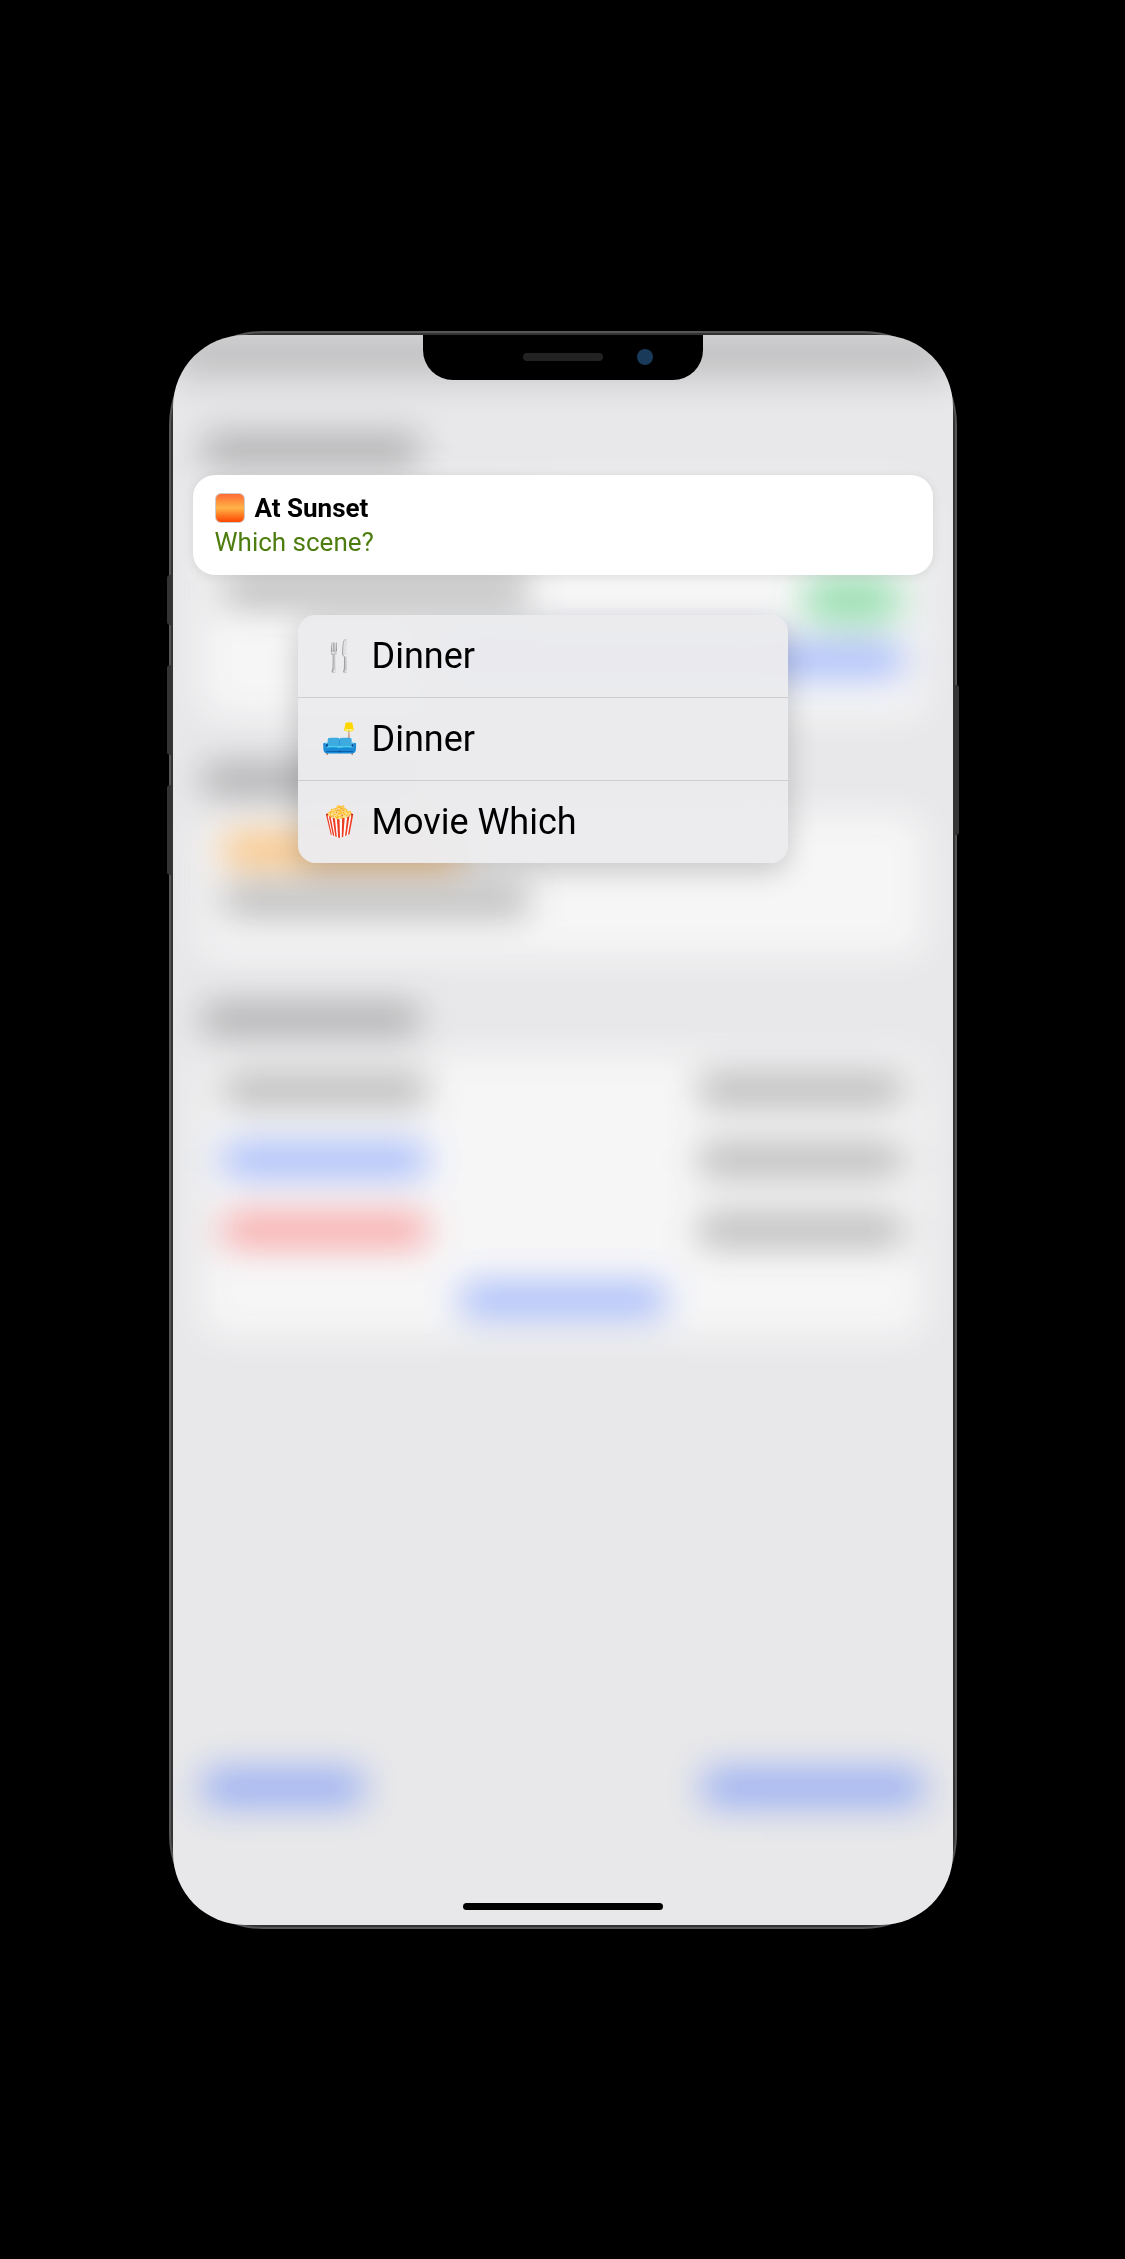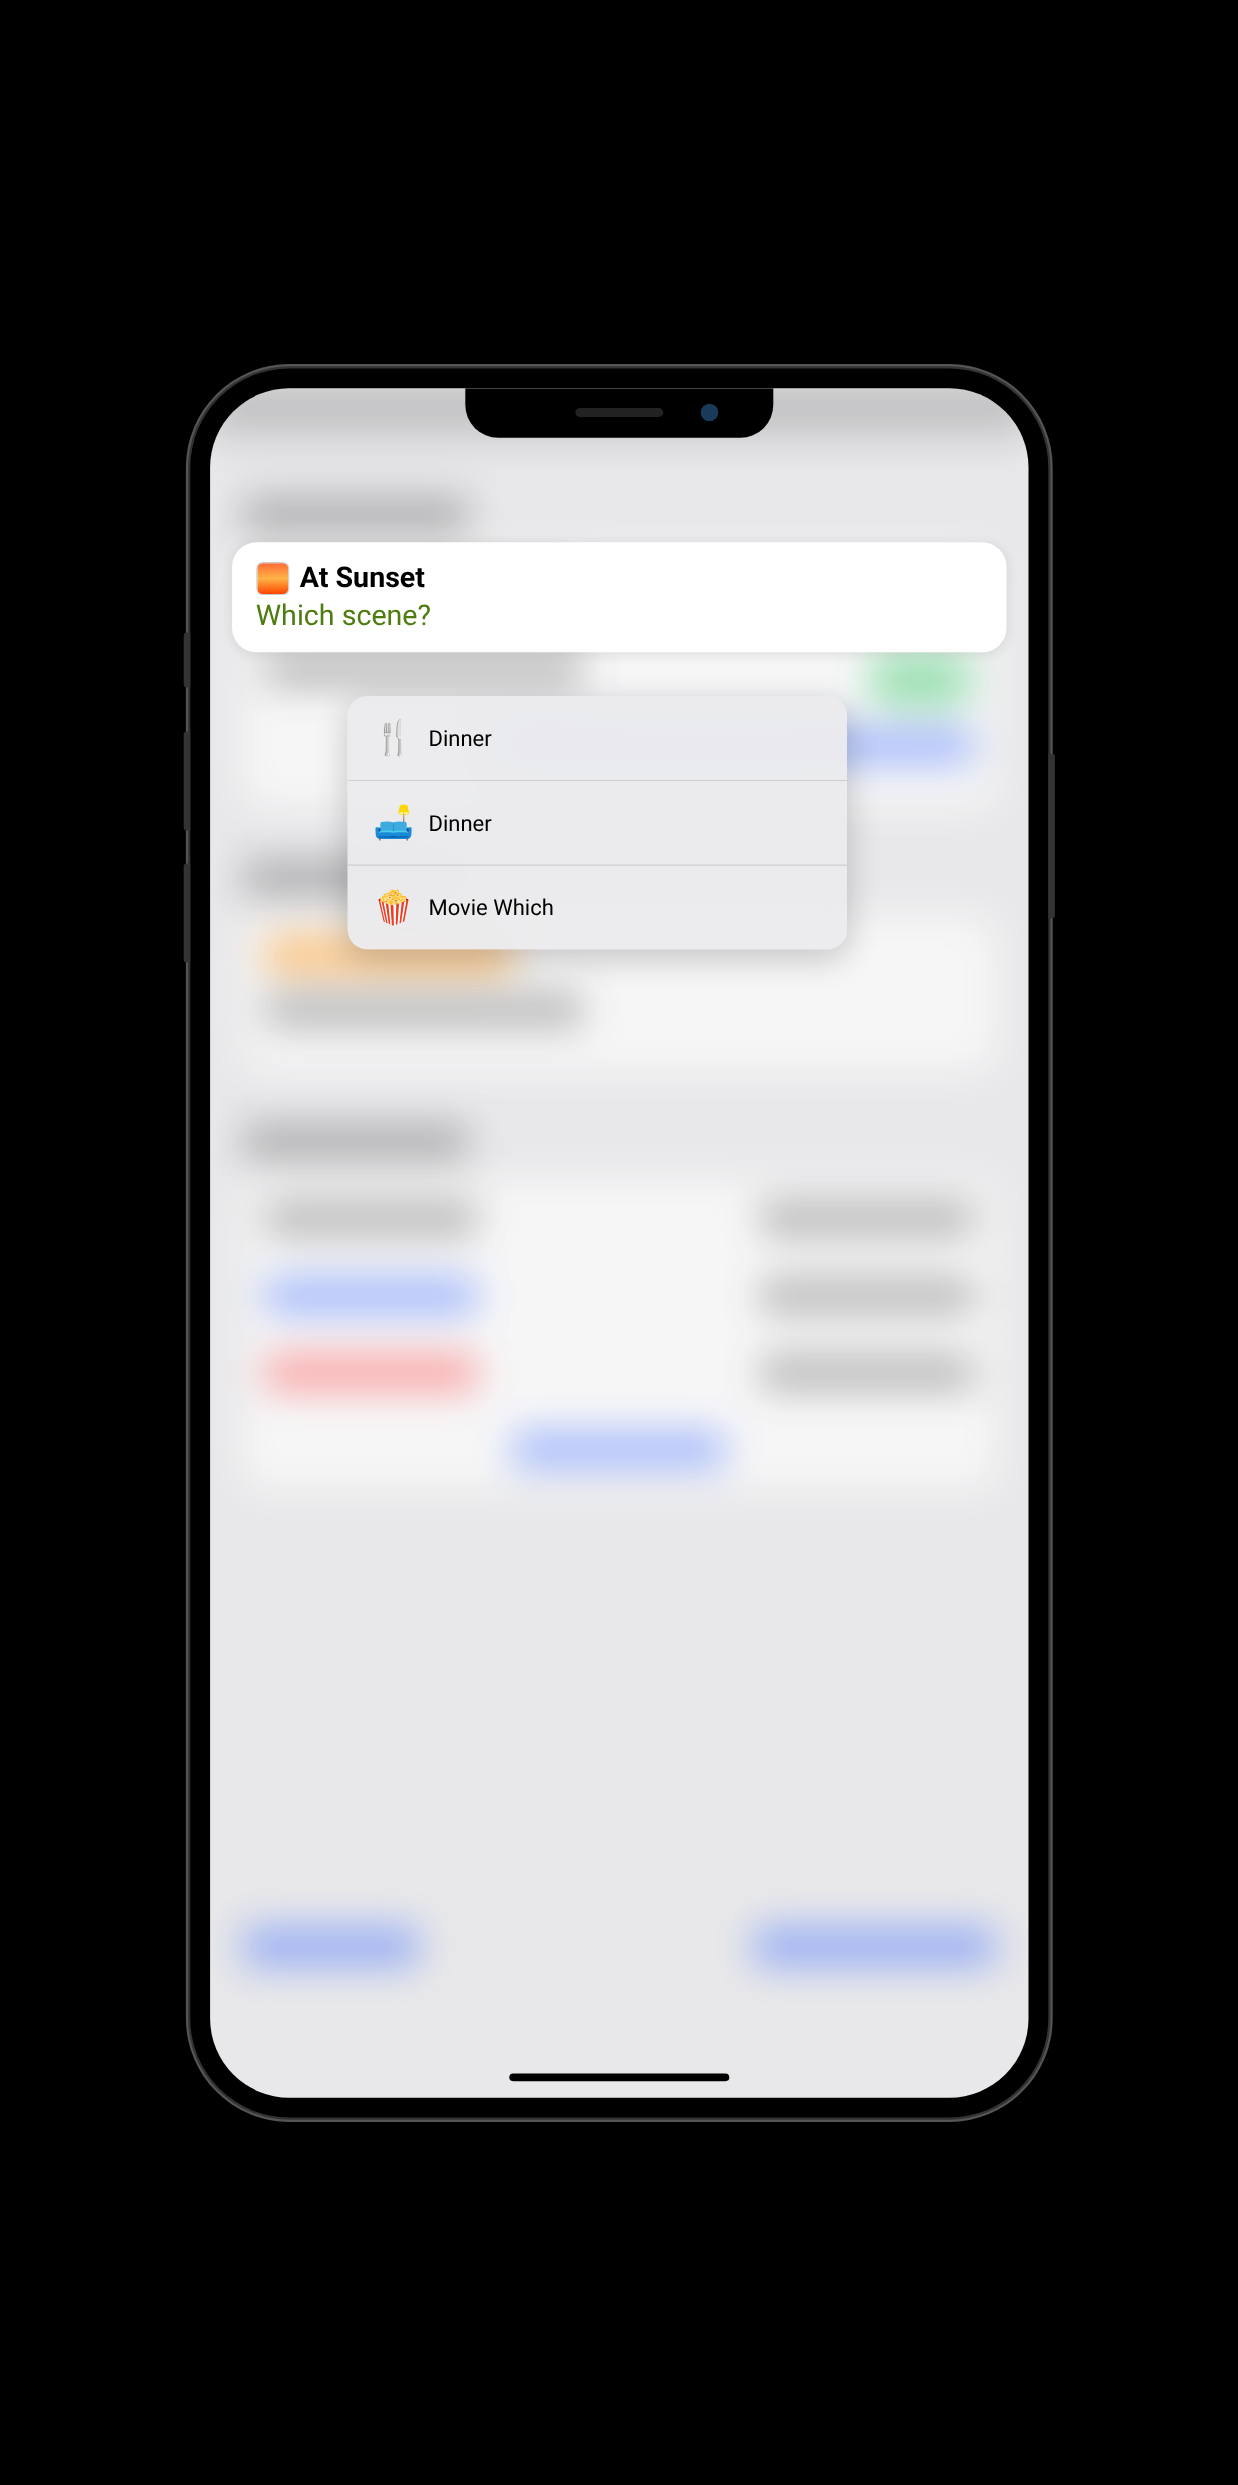--- a/index.html
+++ b/index.html
@@ -16,21 +16,20 @@
       align-items: center;
       min-height: 2259px;
       width: 1125px;
     }
     
     .phone-frame {
       width: 780px;
       height: 1590px;
       background: #000;
       border-radius: 90px;
-      padding: 18px;
       position: relative;
       box-shadow: 0 0 0 2px #333, 0 0 0 4px #555;
     }
     
     .phone-screen {
       width: 100%;
       height: 100%;
       background: #e8e8ea;
       border-radius: 72px;
       position: relative;
@@ -214,21 +213,21 @@
       border-bottom: none;
     }
     
     .option-emoji {
       font-size: 30px;
       width: 34px;
       text-align: center;
     }
     
     .option-label {
-      font-size: 20px;
+      font-size: 36px;
       font-weight: 400;
       color: #000;
     }
     
     .side-buttons-left {
       position: absolute;
       left: -6px;
       top: 240px;
     }
     

